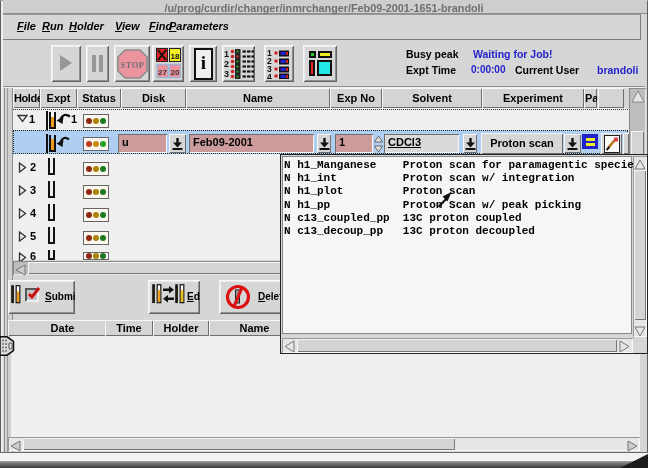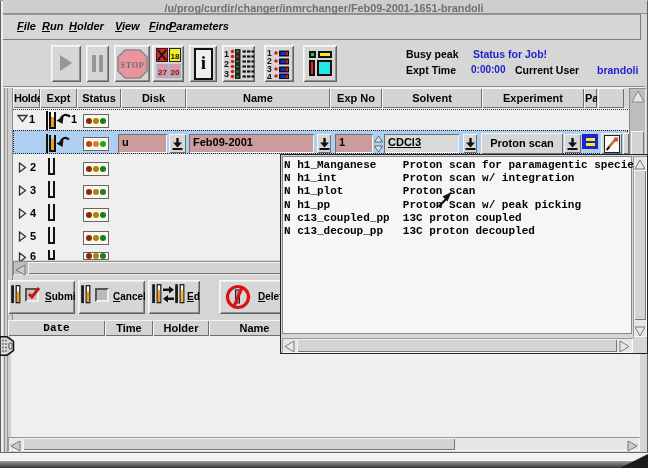--- a/index.html
+++ b/index.html
@@ -169,21 +169,21 @@
   </svg>
 </div>
 <div class="abs rb" style="left:303px;top:45px;width:34px;height:37px;">
   <div class="abs" style="left:6px;top:6px;width:7px;height:7px;background:#22cc22;border:2px solid #111;box-sizing:border-box;"></div>
   <div class="abs" style="left:15px;top:6px;width:14px;height:7px;background:#eeee22;border:2px solid #111;box-sizing:border-box;"></div>
   <div class="abs" style="left:6px;top:15px;width:6px;height:16px;background:#ee2222;border:2px solid #111;box-sizing:border-box;"></div>
   <div class="abs" style="left:14px;top:15px;width:15px;height:16px;background:#22e8e8;border:2px solid #111;box-sizing:border-box;"></div>
 </div>
 
 <div class="abs b" style="left:406px;top:48px;font-size:10.5px;">Busy peak</div>
-<div class="abs b" style="left:473px;top:48px;font-size:10.5px;color:#2222cc;">Status for Job!</div>
+<div class="abs b" style="left:473px;top:48px;font-size:10.5px;color:#2222cc;">Waiting for Job!</div>
 <div class="abs b" style="left:406px;top:64px;font-size:10.5px;">Expt Time</div>
 <div class="abs b" style="left:471px;top:64px;font-size:10px;color:#2222cc;">0:00:00</div>
 <div class="abs b" style="left:515px;top:64px;font-size:10.5px;">Current User</div>
 <div class="abs b" style="left:597px;top:64px;font-size:10.5px;color:#2222cc;">brandoli</div>
 
 <div class="abs" style="left:4px;top:88px;width:7px;height:367px;background:#d0d0d0;border-left:1px solid #8d8d8d;border-right:1px solid #8d8d8d;"></div>
 <div class="abs" style="left:7px;top:88px;width:1px;height:367px;background:#9a9a9a;"></div>
 
 <div class="abs" style="left:13px;top:108px;width:617px;height:152px;background:#efefef;"></div>
 
@@ -354,29 +354,20 @@
         <rect x="0.7" y="0.7" width="1.8" height="17" fill="#2a1a08" stroke="#111" stroke-width="0.8"></rect>
         <rect x="5.2" y="0.7" width="3.6" height="17" fill="#fff" stroke="#111" stroke-width="1.2"></rect>
         <rect x="5.8" y="6.5" width="2.4" height="10.5" fill="#f09c1c"></rect>
       </svg>
   <div class="abs" style="left:17px;top:8px;width:14px;height:14px;background:#c4c4c4;border-top:2px solid #555;border-left:2px solid #555;border-bottom:2px solid #eee;border-right:2px solid #eee;box-sizing:border-box;"></div>
   <svg class="abs" style="left:18px;top:6px;" width="15" height="15">
         <path d="M3 8 L6 11 L13 2" stroke="#cc1111" stroke-width="3" fill="none"></path>
       </svg>
   <div class="abs b" style="left:37px;top:11px;font-size:10px;"><u>S</u>ubmit</div>
 </div>
-<div class="abs rb" style="left:78px;top:280px;width:67px;height:34px;overflow:hidden;">
-  <svg class="abs" style="left:3px;top:5px;" width="10" height="19">
-        <rect x="0.7" y="0.7" width="1.8" height="17" fill="#2a1a08" stroke="#111" stroke-width="0.8"></rect>
-        <rect x="5.2" y="0.7" width="3.6" height="17" fill="#fff" stroke="#111" stroke-width="1.2"></rect>
-        <rect x="5.8" y="6.5" width="2.4" height="10.5" fill="#f09c1c"></rect>
-      </svg>
-  <div class="abs" style="left:17px;top:8px;width:14px;height:14px;background:#b9b9b9;border-top:2px solid #555;border-left:2px solid #555;border-bottom:2px solid #eee;border-right:2px solid #eee;box-sizing:border-box;"></div>
-  <div class="abs b" style="left:35px;top:11px;font-size:10px;"><u>C</u>ancel</div>
-</div>
 <div class="abs rb" style="left:148px;top:280px;width:52px;height:34px;overflow:hidden;">
   <svg class="abs" style="left:4px;top:4px;" width="10" height="20">
         <rect x="0.7" y="0.7" width="1.8" height="18" fill="#2a1a08" stroke="#111" stroke-width="0.8"></rect>
         <rect x="5.2" y="0.7" width="3.6" height="18" fill="#fff" stroke="#111" stroke-width="1.2"></rect>
         <rect x="5.8" y="6" width="2.4" height="12" fill="#f09c1c"></rect>
       </svg>
   <svg class="abs" style="left:15px;top:6px;" width="11" height="17">
         <polygon points="0,2.6 6,2.6 6,0 11,3.8 6,7.6 6,5 0,5" fill="#111"></polygon>
         <polygon points="11,11.6 5,11.6 5,9 0,12.8 5,16.6 5,14 11,14" fill="#111"></polygon>
       </svg>
@@ -389,21 +380,21 @@
 </div>
 <div class="abs rb" style="left:219px;top:280px;width:68px;height:34px;overflow:hidden;">
   <svg class="abs" style="left:6px;top:4px;" width="26" height="26" viewBox="0 0 26 26">
     <rect x="10.5" y="6" width="4" height="13" fill="#999" stroke="#222"></rect>
     <circle cx="13" cy="13" r="10.5" fill="none" stroke="#dd1111" stroke-width="3.2"></circle>
     <line x1="17" y1="3.5" x2="9" y2="22.5" stroke="#dd1111" stroke-width="3.2"></line>
   </svg>
   <div class="abs b" style="left:39px;top:11px;font-size:10px;"><u>D</u>elete</div>
 </div>
 
-<div class="abs hc" style="left:8px;top:320px;width:97px;height:16px;line-height:16px;font-family:Liberation Mono, monospace;">Date</div>
+<div class="abs hc" style="left:8px;top:320px;width:109px;height:16px;line-height:16px;">Date</div>
 <div class="abs hc" style="left:105px;top:320px;width:48px;height:16px;line-height:16px;">Time</div>
 <div class="abs hc" style="left:153px;top:320px;width:56px;height:16px;line-height:16px;">Holder</div>
 <div class="abs hc" style="left:209px;top:320px;width:91px;height:16px;line-height:16px;">Name</div>
 
 <div class="abs" style="left:11px;top:336px;width:629px;height:101px;background:#efefef;"></div>
 
 <div class="abs sbtl" style="left:8px;top:437px;width:632px;height:14px;"></div>
 <div class="abs" style="left:9px;top:438px;width:13px;height:12px;"><svg width="13" height="12">
         <polygon points="2,6 11,1 11,11" fill="#cccccc" stroke="#777" stroke-width="1"></polygon>
       </svg></div>

